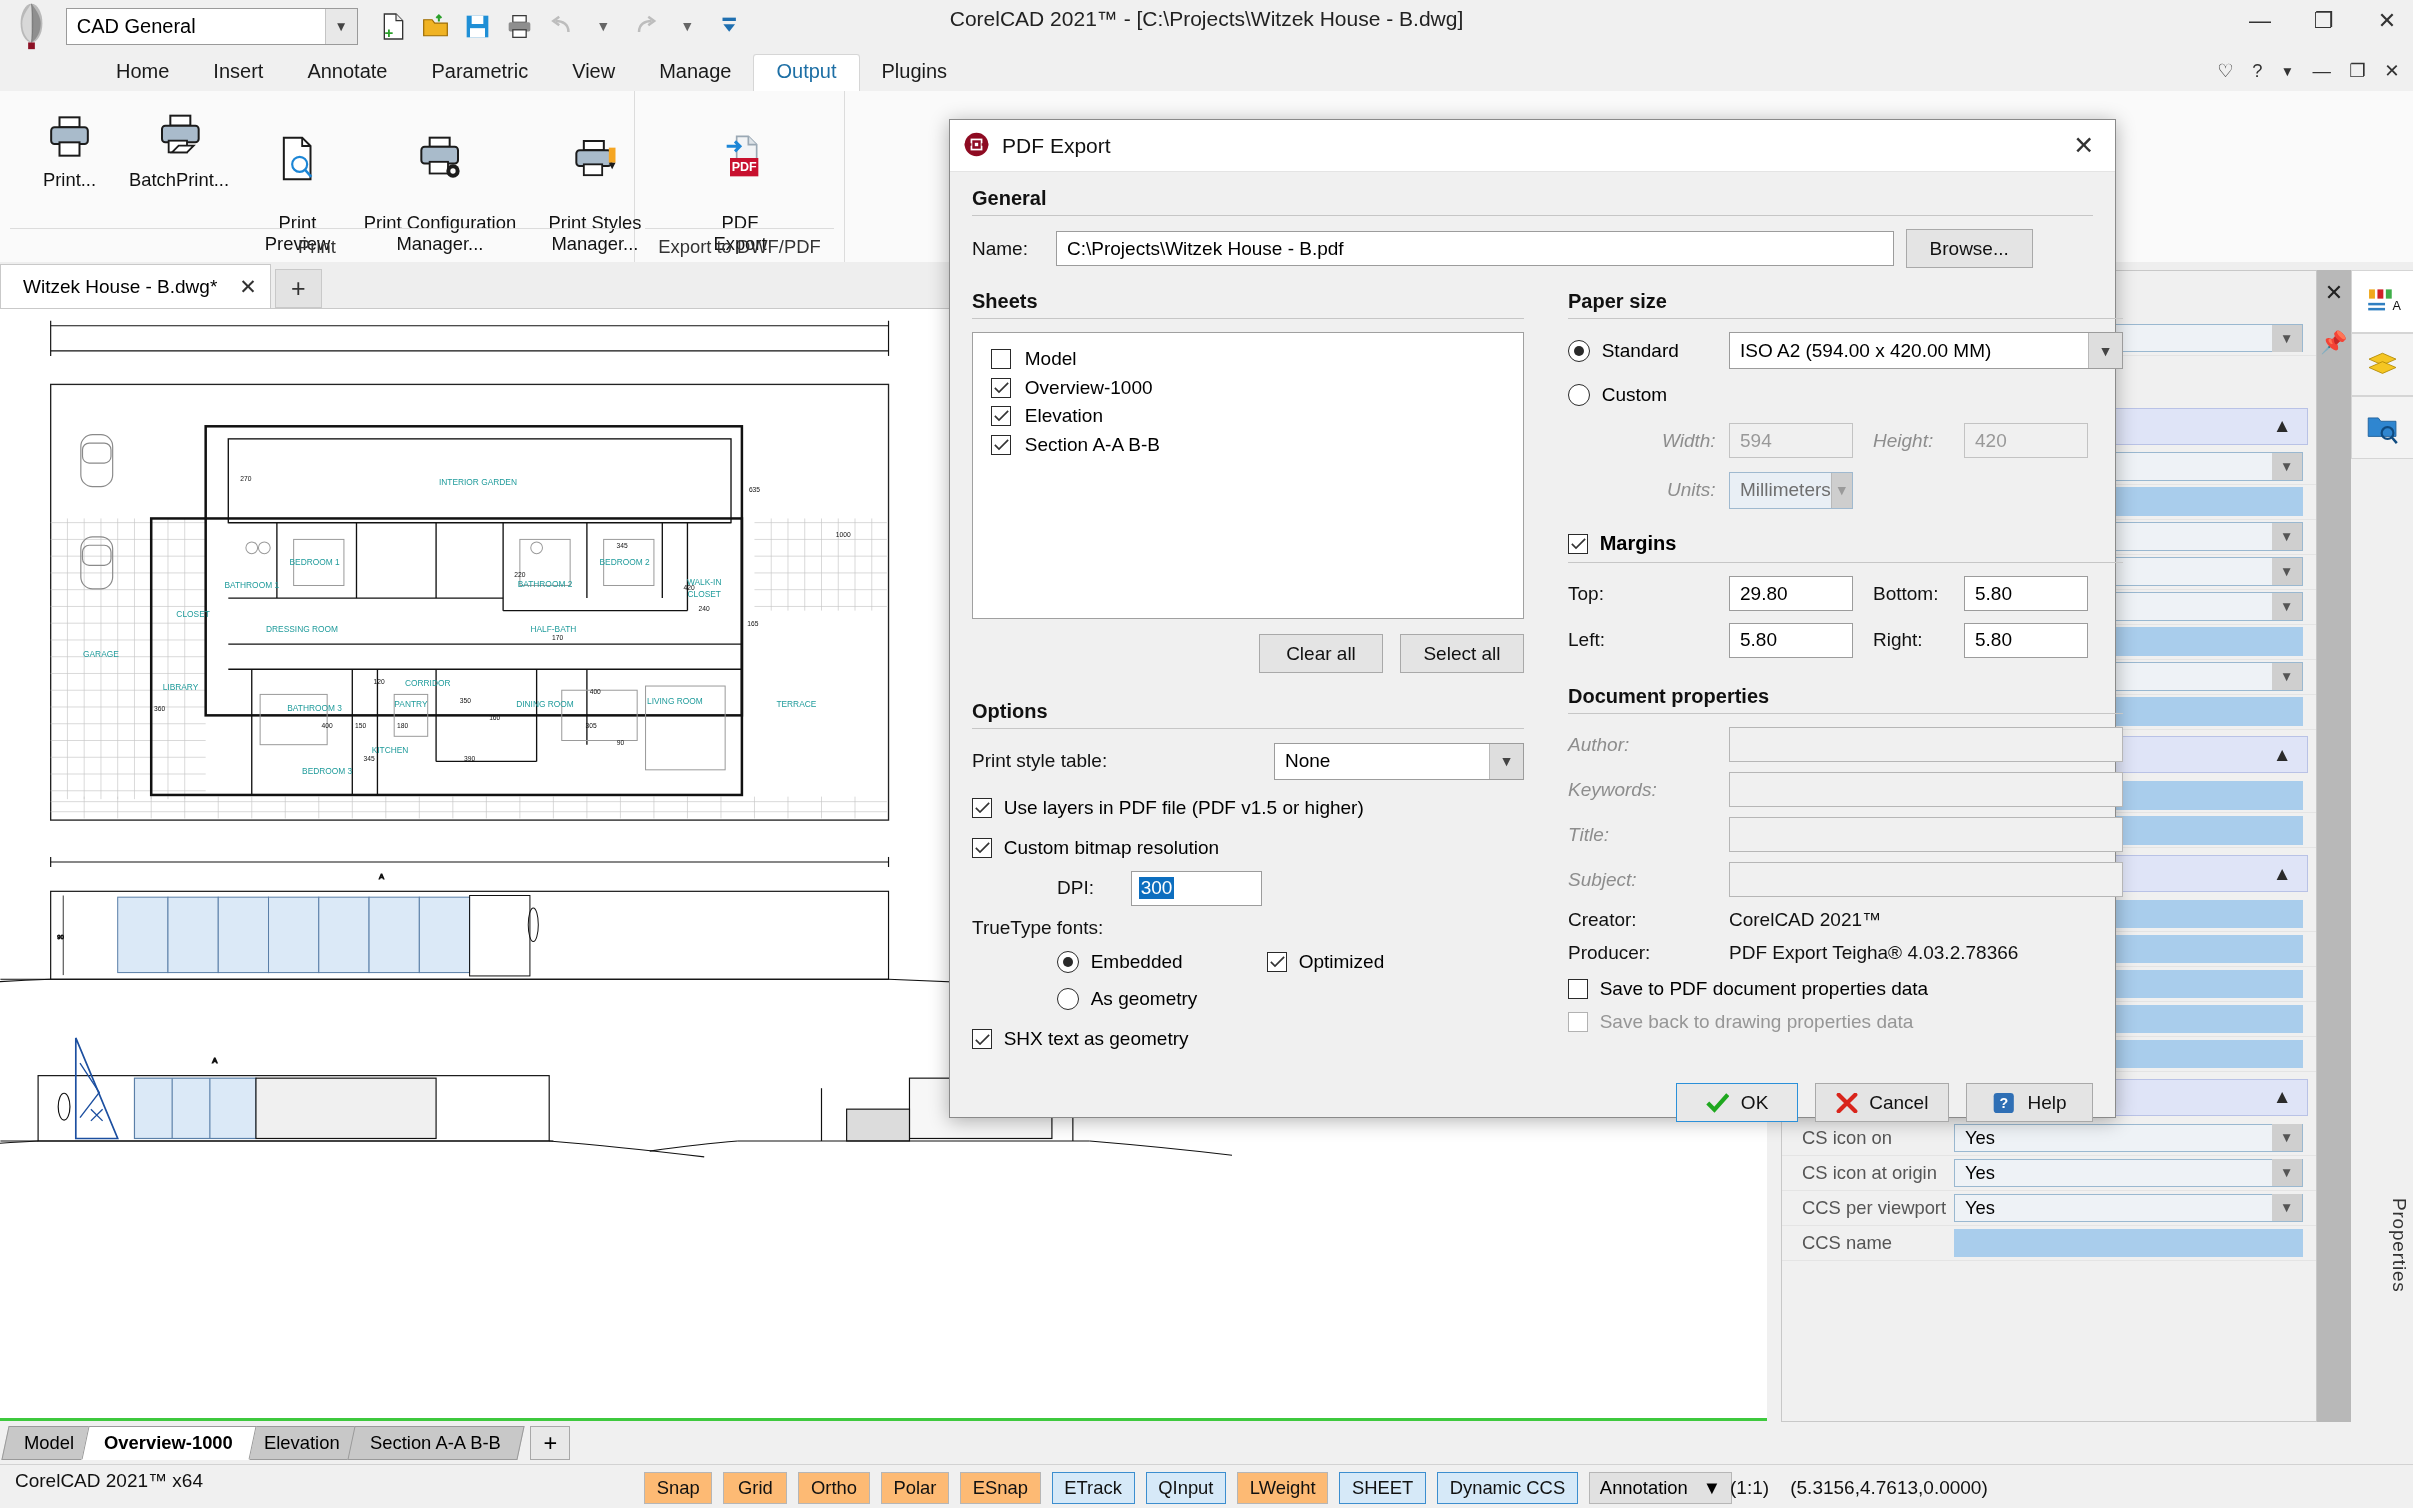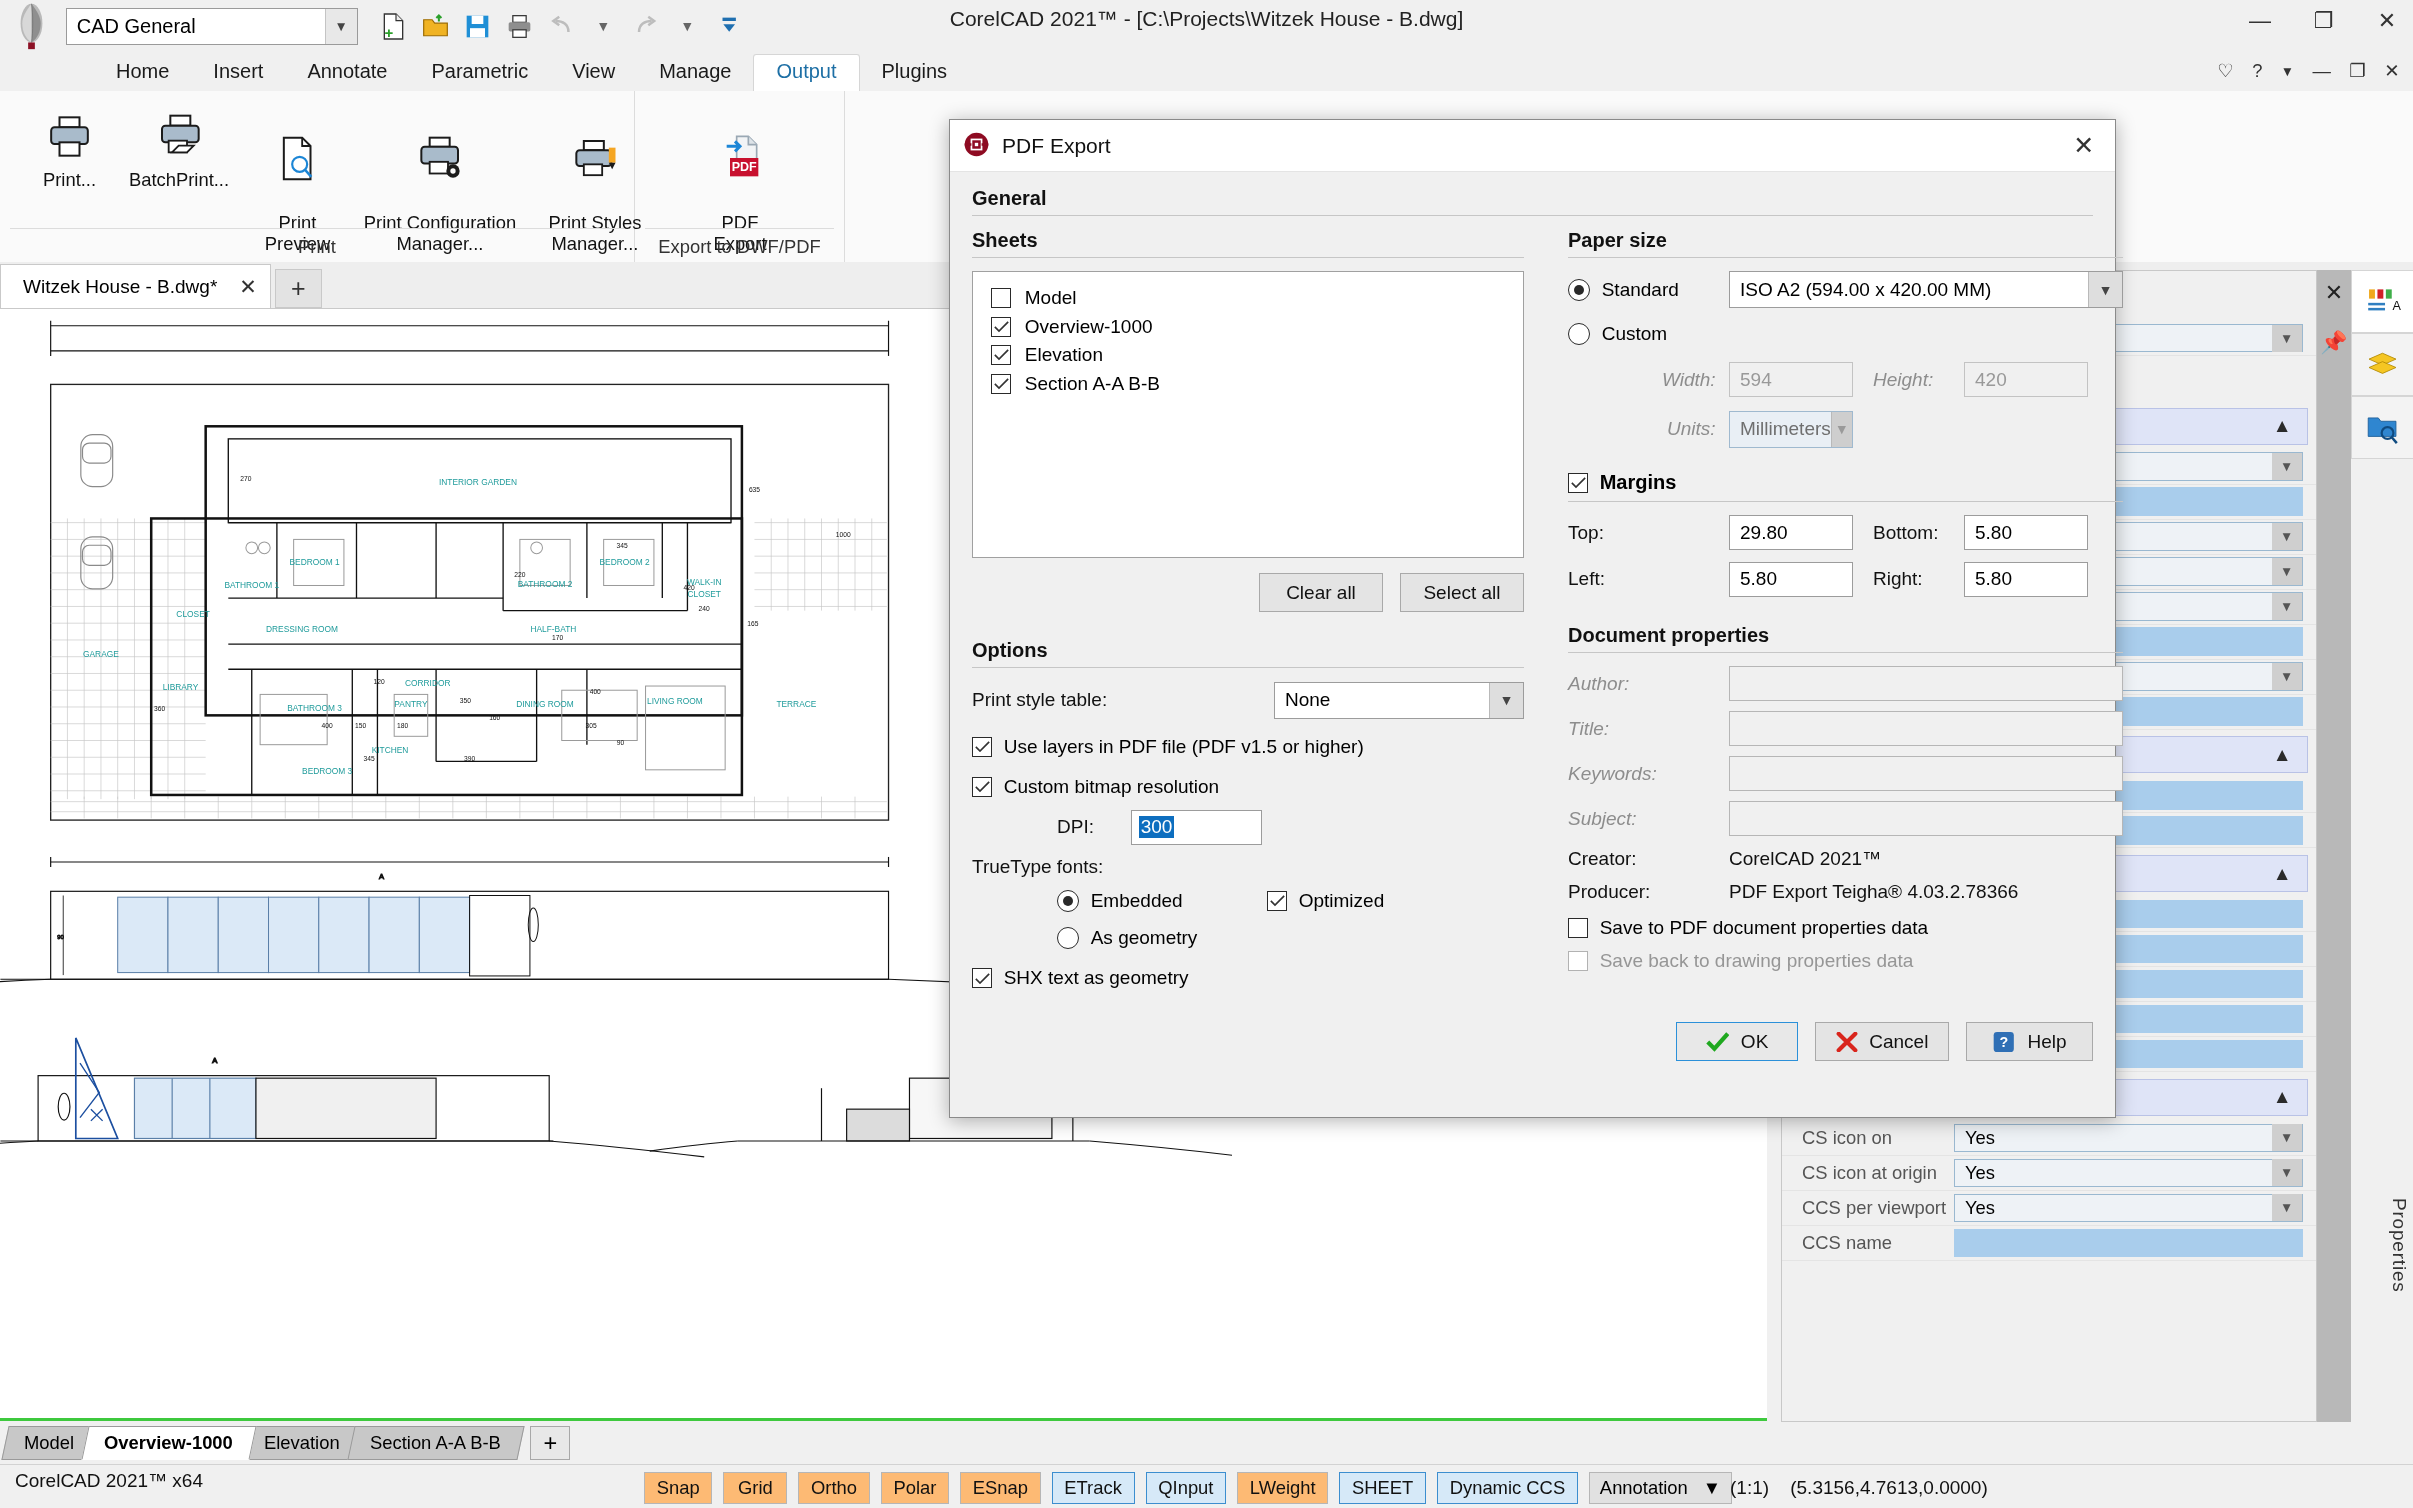--- a/index.html
+++ b/index.html
@@ -799,20 +799,25 @@
         </svg>
       </span>
       <span class="tt">PDF Export</span>
       <span class="cx">✕</span>
     </div>
 
     <div class="dlg-body">
 
       <div class="sechead">General</div>
       <div class="secline"></div>
+      <div class="row" style="margin-bottom:22px;">
+        <div class="lbl" style="width:84px;">Name:</div>
+        <div class="tbox" style="width:838px;">C:\Projects\Witzek House - B.pdf</div>
+        <div class="btn" style="width:127px; margin-left:11.7px;">Browse...</div>
+      </div>
 
       <div style="display:flex; gap:44px;">
 
         <div style="width:553px;">
           <div class="sechead">Sheets</div>
           <div class="secline"></div>
           <div class="lstbox" style="height:287px; padding-top:11.7px;">
             <div class="listitem">
               <span class="chk"></span>
               <span>Model</span>
@@ -970,25 +975,25 @@
           </div>
 
           <div class="sechead" style="margin-top:27px;">Document properties</div>
           <div class="secline"></div>
 
           <div class="row" style="margin-bottom:10px;">
             <div class="lbl dim" style="width:161px;">Author:</div>
             <div class="tbox ro" style="width:394px;"></div>
           </div>
           <div class="row" style="margin-bottom:10px;">
+            <div class="lbl dim" style="width:161px;">Keywords:</div>
+            <div class="tbox ro" style="width:394px;"></div>
+          </div>
+          <div class="row" style="margin-bottom:10px;">
             <div class="lbl dim" style="width:161px;">Title:</div>
-            <div class="tbox ro" style="width:394px;"></div>
-          </div>
-          <div class="row" style="margin-bottom:10px;">
-            <div class="lbl dim" style="width:161px;">Keywords:</div>
             <div class="tbox ro" style="width:394px;"></div>
           </div>
           <div class="row" style="margin-bottom:11.7px;">
             <div class="lbl dim" style="width:161px;">Subject:</div>
             <div class="tbox ro" style="width:394px;"></div>
           </div>
           <div class="row" style="margin-bottom:11.7px;">
             <div class="lbl" style="width:161px;">Creator:</div>
             <div class="lbl">CorelCAD 2021™</div>
           </div>

